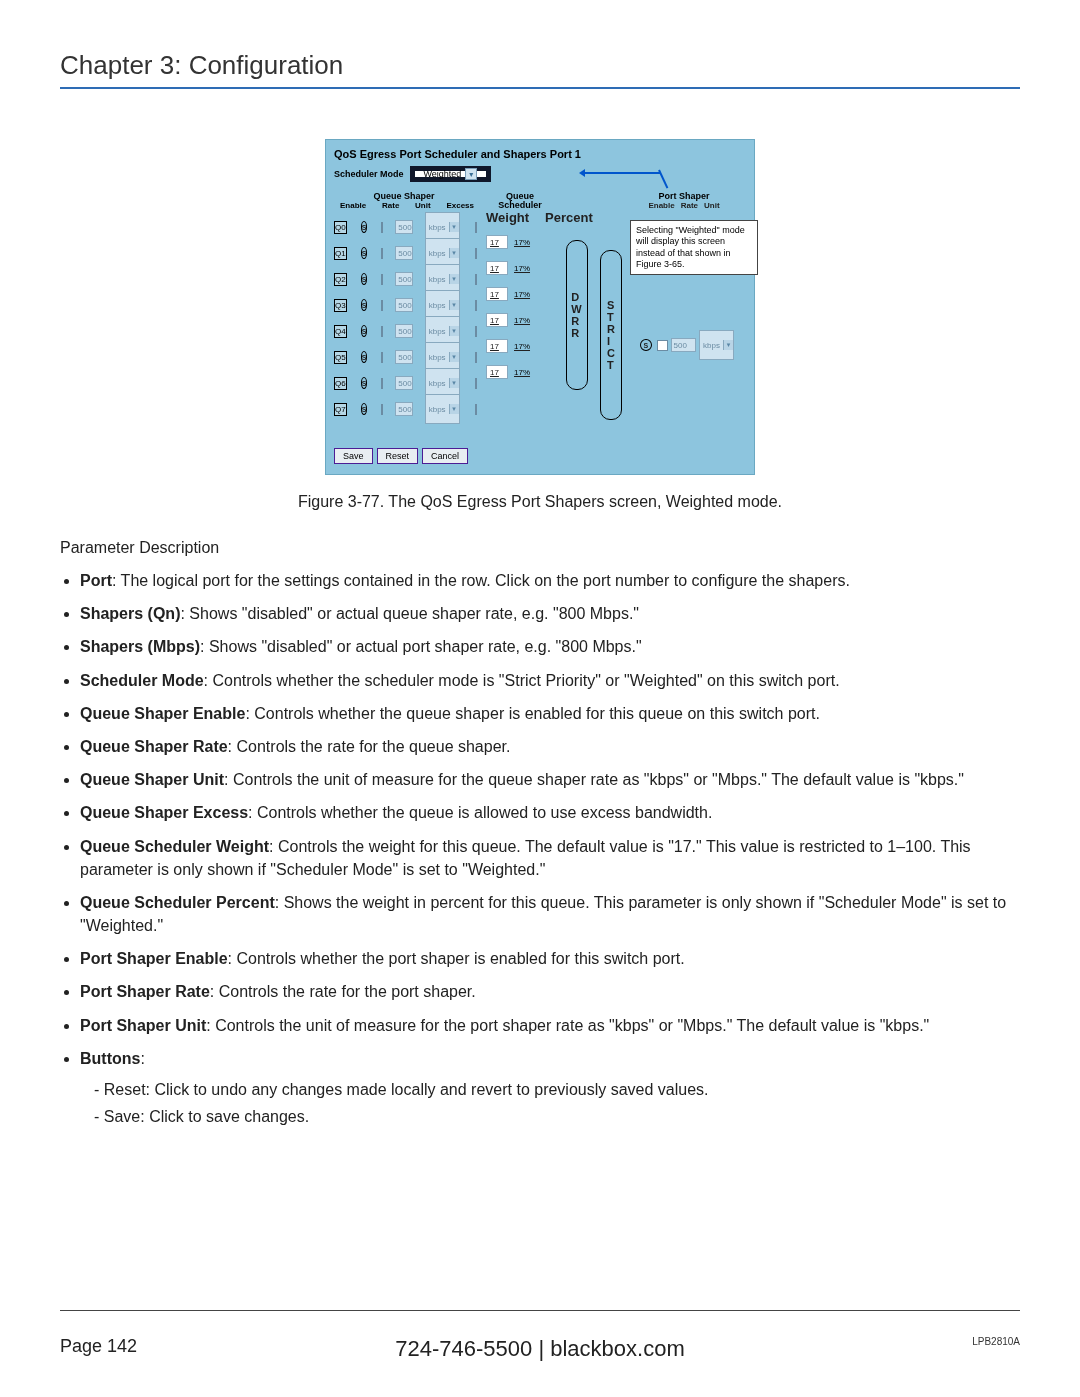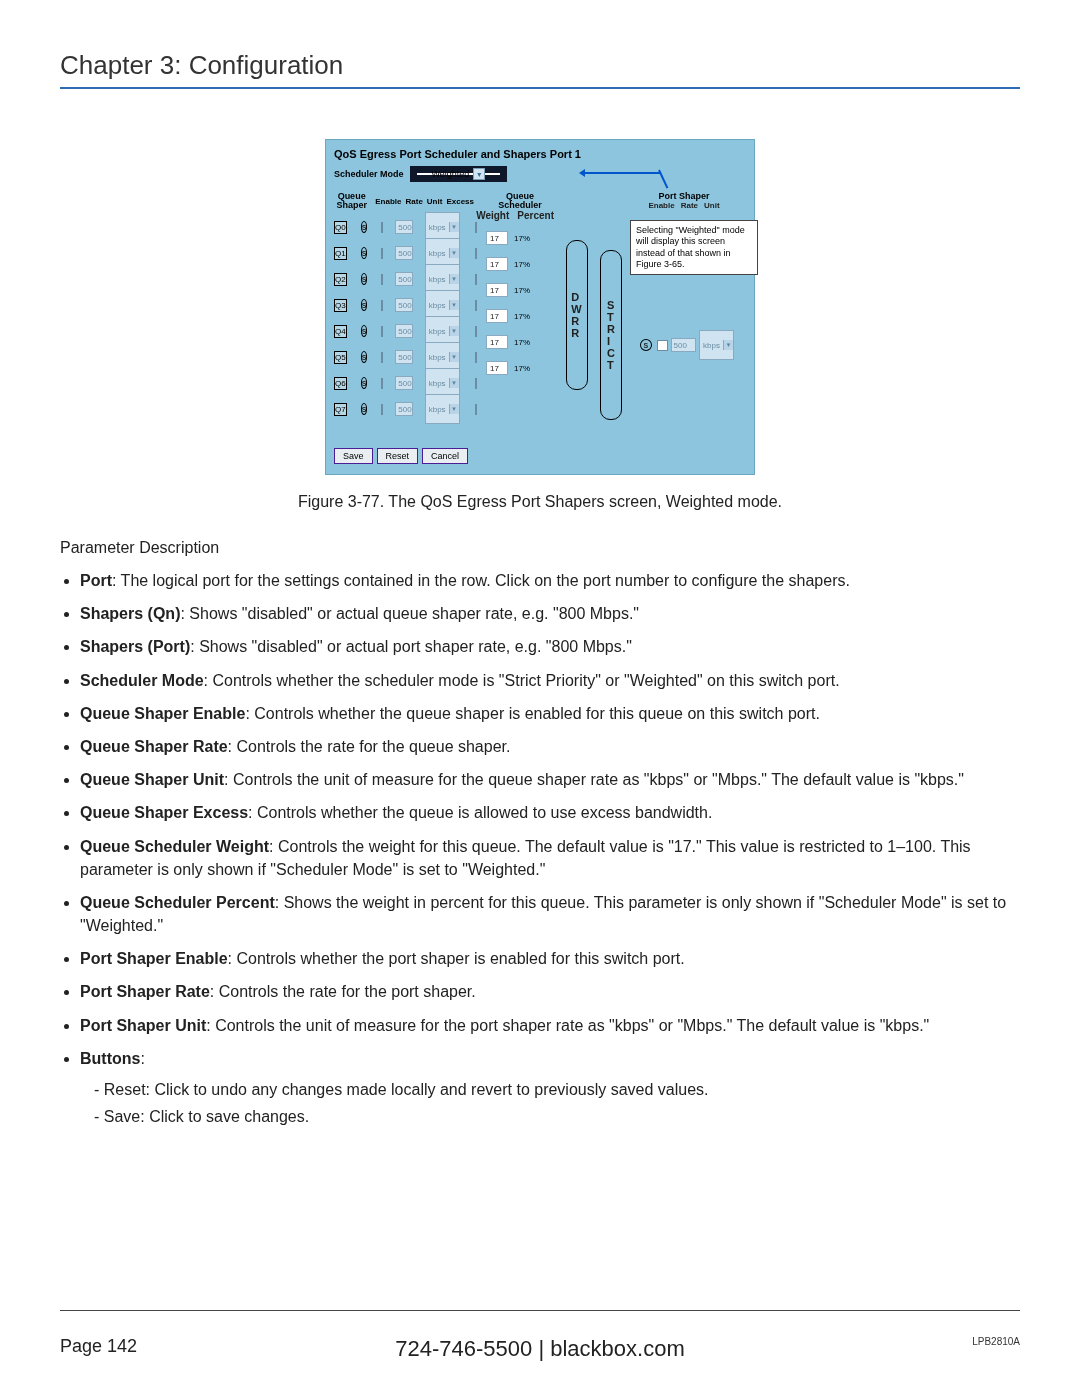--- a/index.html
+++ b/index.html
@@ -48,25 +48,25 @@
     color:#000;
     display:flex;
     align-items:center;
     gap:6px;
     margin-bottom:10px;
   }
   .dd {
     display:inline-flex;
     align-items:center;
     background:#fff;
-    border:7px solid #0f172a;
+    border:5px solid #0f172a;
     height:16px;
     font-size:9px;
     font-weight:normal;
-    padding:0 15px;
+    padding:0 9px;
   }
   .dd .chev {
     width:12px;
     height:12px;
     margin-left:4px;
     background:#cfe3f0;
     border:1px solid #7a9db8;
     display:flex;
     align-items:center;
     justify-content:center;
@@ -109,21 +109,21 @@
     font-size:9px;
     font-weight:bold;
     text-align:center;
     line-height:1.0;
     color:#000;
   }
   
   .qs-col { width:140px; }
   .qs-head {
     display:flex;
-    flex-direction:row;
+    flex-direction:column;
     align-items:center;
     margin-bottom:2px;
   }
   .qs-sub {
     display:flex;
     gap:4px;
     font-size:8px;
     font-weight:bold;
     color:#000;
     justify-content:space-between;
@@ -202,28 +202,29 @@
   .exc-chk {
     width:11px;
     height:11px;
     border:1px solid #6b8ca3;
     background:#fff;
     margin-left:3px;
   }
   
   .qsched-col { width:68px; margin-top:0; }
   .qsched-head { text-align:center; }
-  .qsched-sub { display:flex; gap:8px; justify-content:flex-end; font-size:10px; font-weight:bold; }
+  .qsched-sub { display:flex; gap:16px; justify-content:flex-start; font-size:13px; font-weight:bold; }
   .schedrow {
     display:flex;
     align-items:center;
     gap:6px;
     justify-content:flex-start;
     height:18px;
     margin:8px 0;
+    text-decoration:underline;
   }
   .wbox {
     width:22px;
     height:14px;
     background:#fff;
     border:1px solid #88a9bf;
     font-size:8px;
     display:flex;
     align-items:center;
     padding-left:3px;
@@ -565,21 +566,21 @@
       <span class="btn">Cancel</span>
     </div>
   </div>
 
   <div class="caption">Figure 3-77. The QoS Egress Port Shapers screen, Weighted mode.</div>
 
   <div class="param-head">Parameter Description</div>
   <ul class="params" id="param-list">
       <li><span class="term">Port</span>: The logical port for the settings contained in the row. Click on the port number to configure the shapers.</li>
       <li><span class="term">Shapers (Qn)</span>: Shows "disabled" or actual queue shaper rate, e.g. "800 Mbps."</li>
-      <li><span class="term">Shapers (Port)</span>: Shows "disabled" or actual port shaper rate, e.g. "800 Mbps."</li>
+      <li><span class="term">Shapers (Mbps)</span>: Shows "disabled" or actual port shaper rate, e.g. "800 Mbps."</li>
       <li><span class="term">Scheduler Mode</span>: Controls whether the scheduler mode is "Strict Priority" or "Weighted" on this switch port.</li>
       <li><span class="term">Queue Shaper Enable</span>: Controls whether the queue shaper is enabled for this queue on this switch port.</li>
       <li><span class="term">Queue Shaper Rate</span>: Controls the rate for the queue shaper.</li>
       <li><span class="term">Queue Shaper Unit</span>: Controls the unit of measure for the queue shaper rate as "kbps" or "Mbps." The default value is "kbps."</li>
       <li><span class="term">Queue Shaper Excess</span>: Controls whether the queue is allowed to use excess bandwidth.</li>
       <li><span class="term">Queue Scheduler Weight</span>: Controls the weight for this queue. The default value is "17." This value is restricted to 1–100. This parameter is only shown if "Scheduler Mode" is set to "Weighted."</li>
       <li><span class="term">Queue Scheduler Percent</span>: Shows the weight in percent for this queue. This parameter is only shown if "Scheduler Mode" is set to "Weighted."</li>
       <li><span class="term">Port Shaper Enable</span>: Controls whether the port shaper is enabled for this switch port.</li>
       <li><span class="term">Port Shaper Rate</span>: Controls the rate for the port shaper.</li>
       <li><span class="term">Port Shaper Unit</span>: Controls the unit of measure for the port shaper rate as "kbps" or "Mbps." The default value is "kbps."</li>

